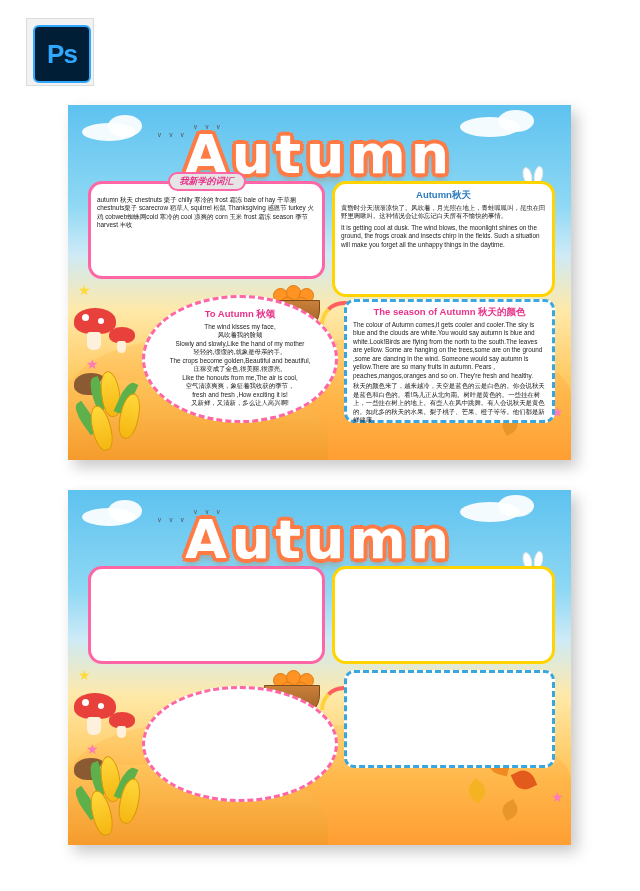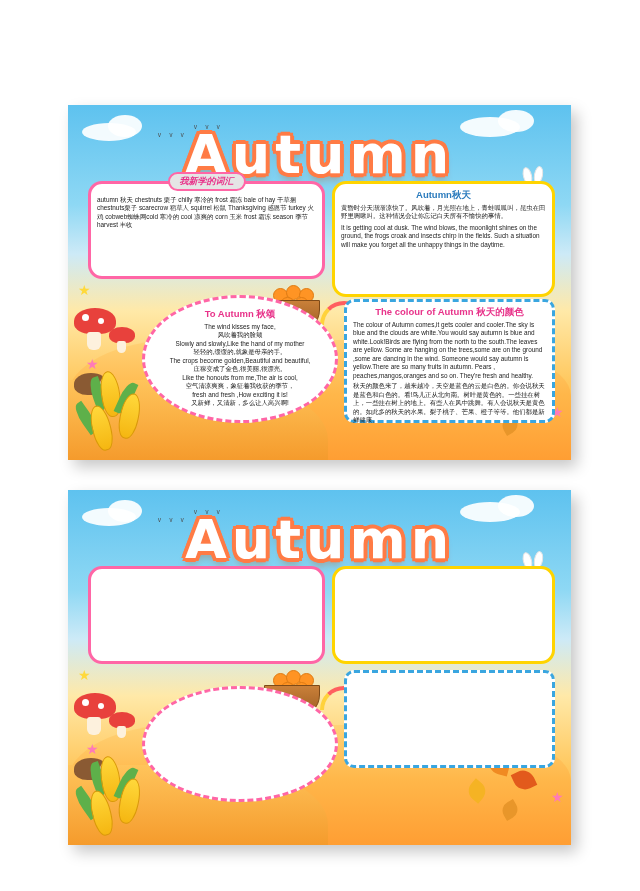--- a/index.html
+++ b/index.html
@@ -128,20 +128,23 @@
   }
   .hedgehog{
     position:absolute;width:34px;height:22px;background:#8a5a33;border-radius:50% 50% 40% 40%;
   }
   .hedge-face{position:absolute;width:14px;height:13px;background:#f4d9b8;border-radius:50%;}
 </style>
 </head>
 <body>
 
 <div class="header">
+  <div class="ps-logo">
+    <div class="ps-logo-inner">Ps</div>
+  </div>
 </div>
 
 <div class="page" id="page-1">
 
   <div class="cloud" style="left:14px;top:18px;width:54px;height:18px;"></div>
   <div class="cloud" style="left:40px;top:10px;width:34px;height:22px;"></div>
   <div class="cloud" style="left:392px;top:12px;width:60px;height:20px;"></div>
   <div class="cloud" style="left:430px;top:5px;width:36px;height:22px;"></div>
   <div class="cloud" style="left:150px;top:100px;width:46px;height:14px;opacity:.55;"></div>
   <div class="birds" style="left:90px;top:26px;">ᵛ ᵛ ᵛ</div>
@@ -211,21 +214,21 @@
     <div class="body-text center">轻轻的,缓缓的,就象是母亲的手。</div>
     <div class="body-text center">The crops become golden,Beautiful and beautiful,</div>
     <div class="body-text center">庄稼变成了金色,很美丽,很漂亮。</div>
     <div class="body-text center">Like the honouts from me,The air is cool,</div>
     <div class="body-text center">空气清凉爽爽，象征着我收获的季节，</div>
     <div class="body-text center">fresh and fresh ,How exciting it is!</div>
     <div class="body-text center">又新鲜，又清新，多么让人高兴啊!</div>
   </div>
 
   <div class="box box-blue-dash" style="left:276px;top:194px;width:205px;height:118px;">
-    <div class="box-title" style="color:#e8338a;margin-top:4px;">The colour of Autumn 秋天的颜色</div>
+    <div class="box-title" style="color:#e8338a;margin-top:4px;">The season of Autumn 秋天的颜色</div>
     <div class="body-text">The colour of Autumn comes,it gets cooler and cooler.The sky is blue and the clouds are white.You would say autumn is blue and white.Look!Birds are flying from the north to the south.The leaves are yellow. Some are hanging on the trees,some are on the ground ,some are dancing in the wind. Someone would say autumn is yellow.There are so many fruits in autumn. Pears , peaches,mangos,oranges and so on. They're fresh and healthy.</div>
     <div class="body-text" style="margin-top:2px;">秋天的颜色来了，越来越冷，天空是蓝色的云是白色的。你会说秋天是蓝色和白色的。看!鸟儿正从北向南。树叶是黄色的。一些挂在树上，一些挂在树上的地上。有些人在风中跳舞。有人会说秋天是黄色的。如此多的秋天的水果。梨子桃子、芒果、橙子等等。他们都是新鲜健康。</div>
   </div>
 </div>
 
 <div class="page" id="page-2">
 
   <div class="cloud" style="left:14px;top:18px;width:54px;height:18px;"></div>
   <div class="cloud" style="left:40px;top:10px;width:34px;height:22px;"></div>
   <div class="cloud" style="left:392px;top:12px;width:60px;height:20px;"></div>

